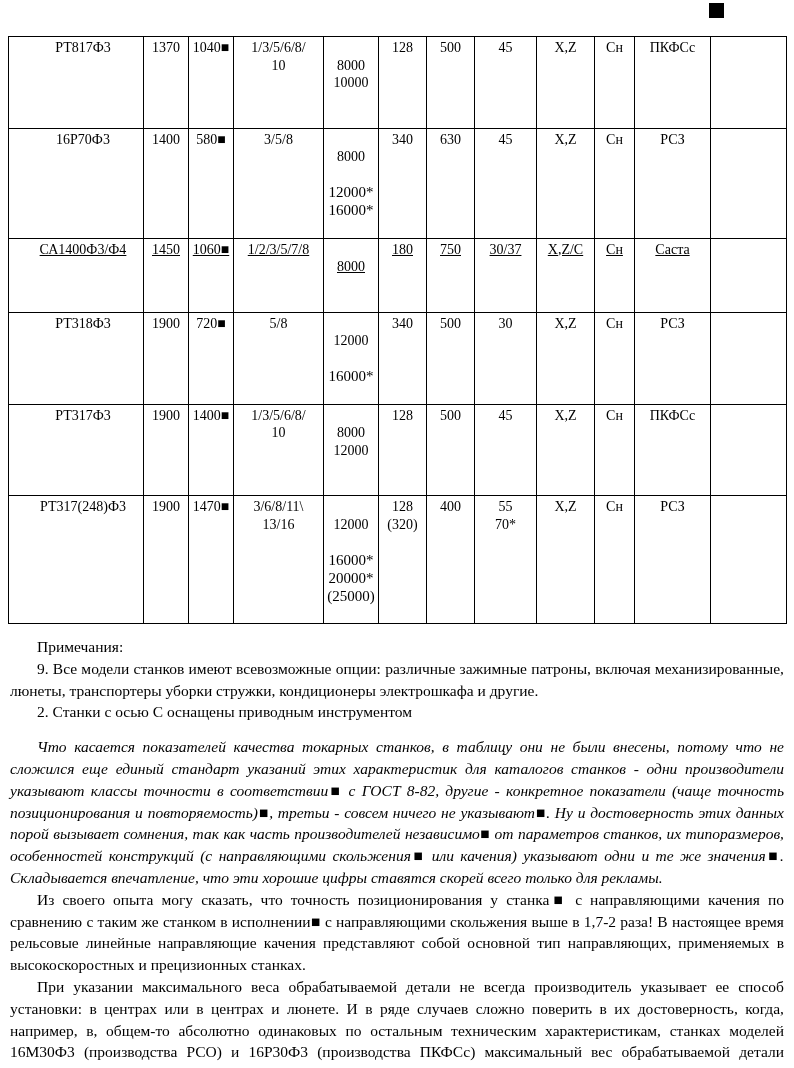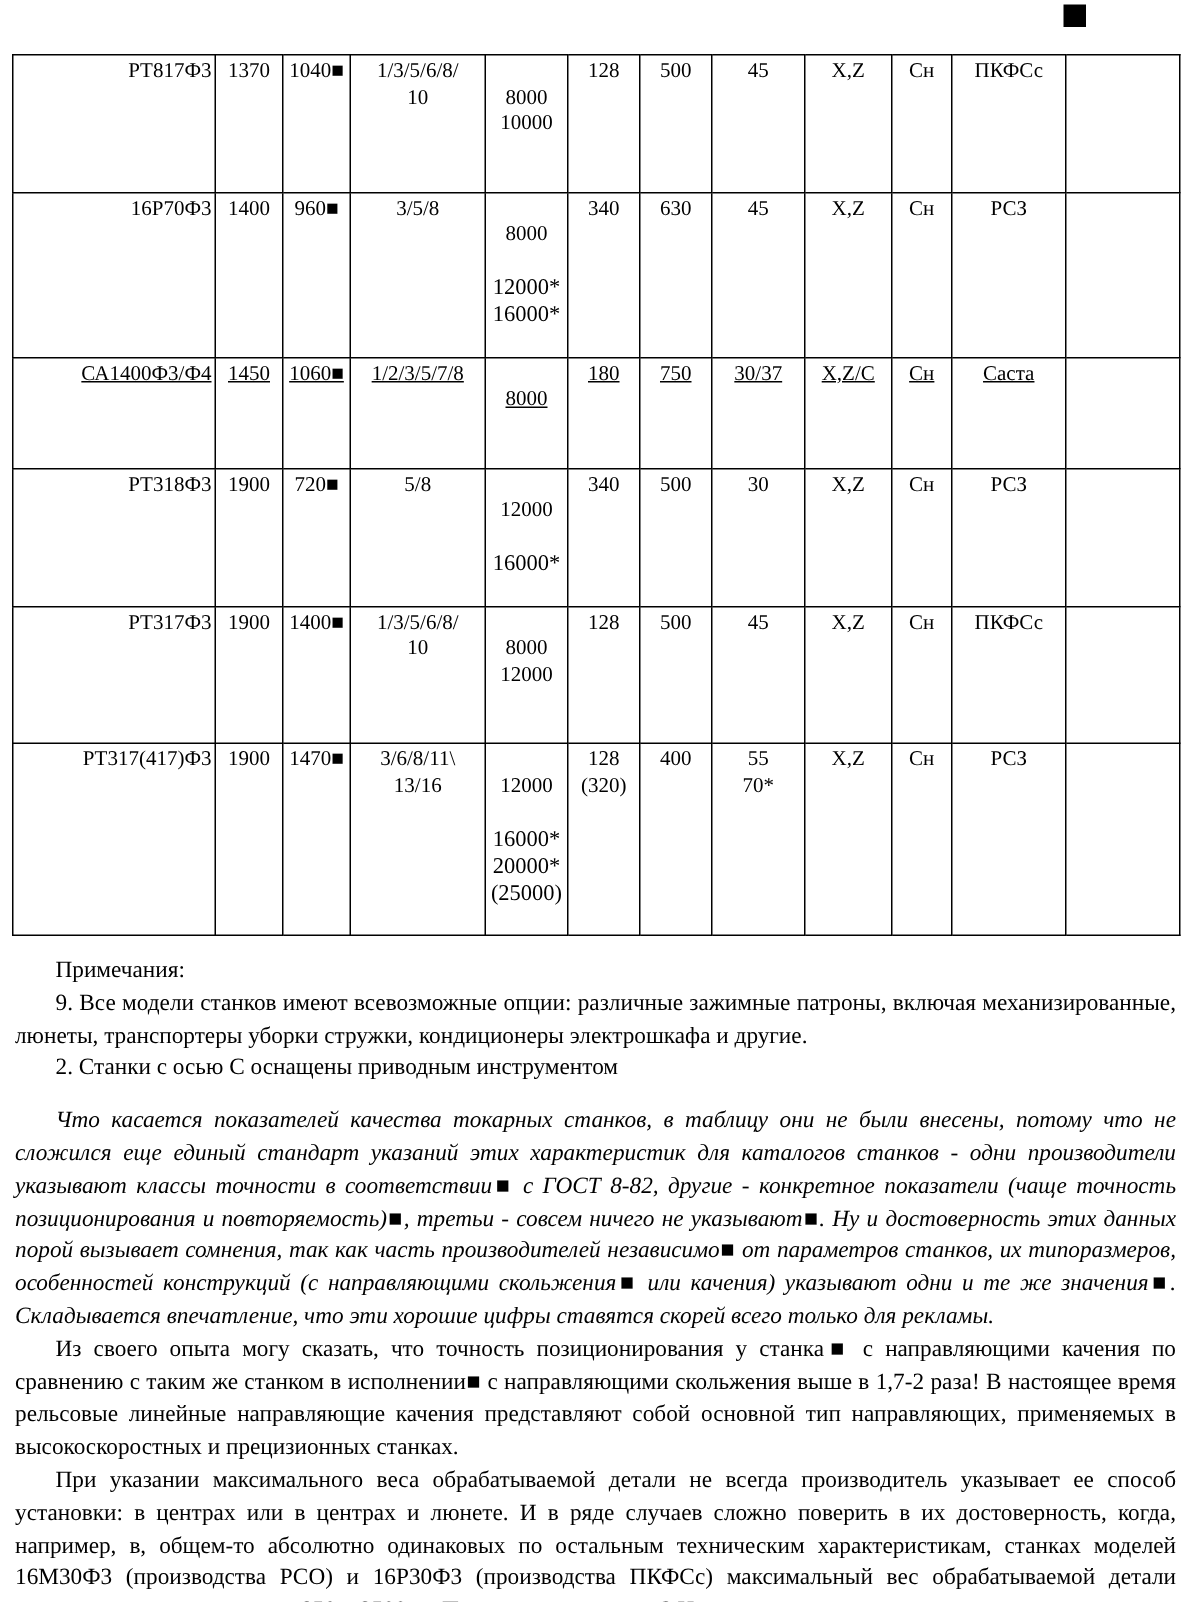--- a/index.html
+++ b/index.html
@@ -30,21 +30,21 @@
   table.specs td {
     border: 1px solid #000000;
     vertical-align: top;
     text-align: center;
     padding: 2px 2px 1px 2px;
     white-space: pre-line;
     line-height: 1.25;
     overflow: hidden;
   }
   table.specs td.model {
-    text-align: right;
+    text-align: center;
     padding-left: 16px;
   }
   .spd-main { display: block; white-space: pre-line; }
   .spd-small { display: block; white-space: pre-line; font-size: 15px; line-height: 1.2; }
   tr.r1 { height: 38px; }
   tr.r2 { height: 46px; }
   tr.r3 { height: 21px; text-decoration: underline; }
   tr.r4 { height: 30px; }
   tr.r5 { height: 36px; }
   tr.r6 { height: 60px; }
@@ -98,21 +98,21 @@
       <td>500</td>
       <td>45</td>
       <td>X,Z</td>
       <td>Сн</td>
       <td>ПКФСс</td>
       <td></td>
     </tr>
     <tr class="r2">
       <td class="model">16Р70Ф3</td>
       <td>1400</td>
-      <td>960■</td>
+      <td>580■</td>
       <td>3/5/8</td>
       <td>
         <span class="spd-main">8000</span>
         <span class="spd-small">12000*
 16000*</span>
       </td>
       <td>340</td>
       <td>630</td>
       <td>45</td>
       <td>X,Z</td>
@@ -167,21 +167,21 @@
       </td>
       <td>128</td>
       <td>500</td>
       <td>45</td>
       <td>X,Z</td>
       <td>Сн</td>
       <td>ПКФСс</td>
       <td></td>
     </tr>
     <tr class="r6">
-      <td class="model">РТ317(417)Ф3</td>
+      <td class="model">РТ317(248)Ф3</td>
       <td>1900</td>
       <td>1470■</td>
       <td>3/6/8/11\
 13/16</td>
       <td>
         <span class="spd-main">12000</span>
         <span class="spd-small">16000*
 20000*
 (25000)</span>
       </td>

